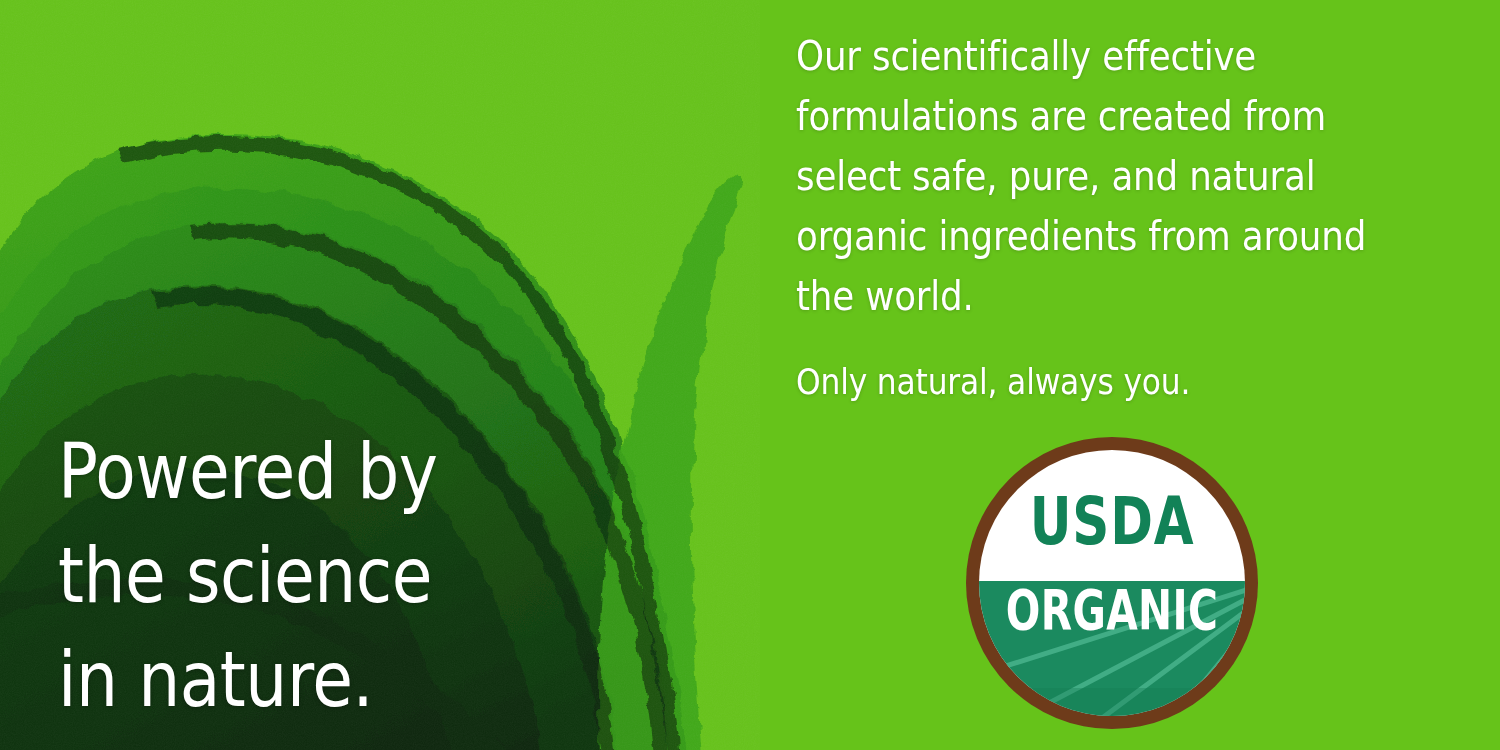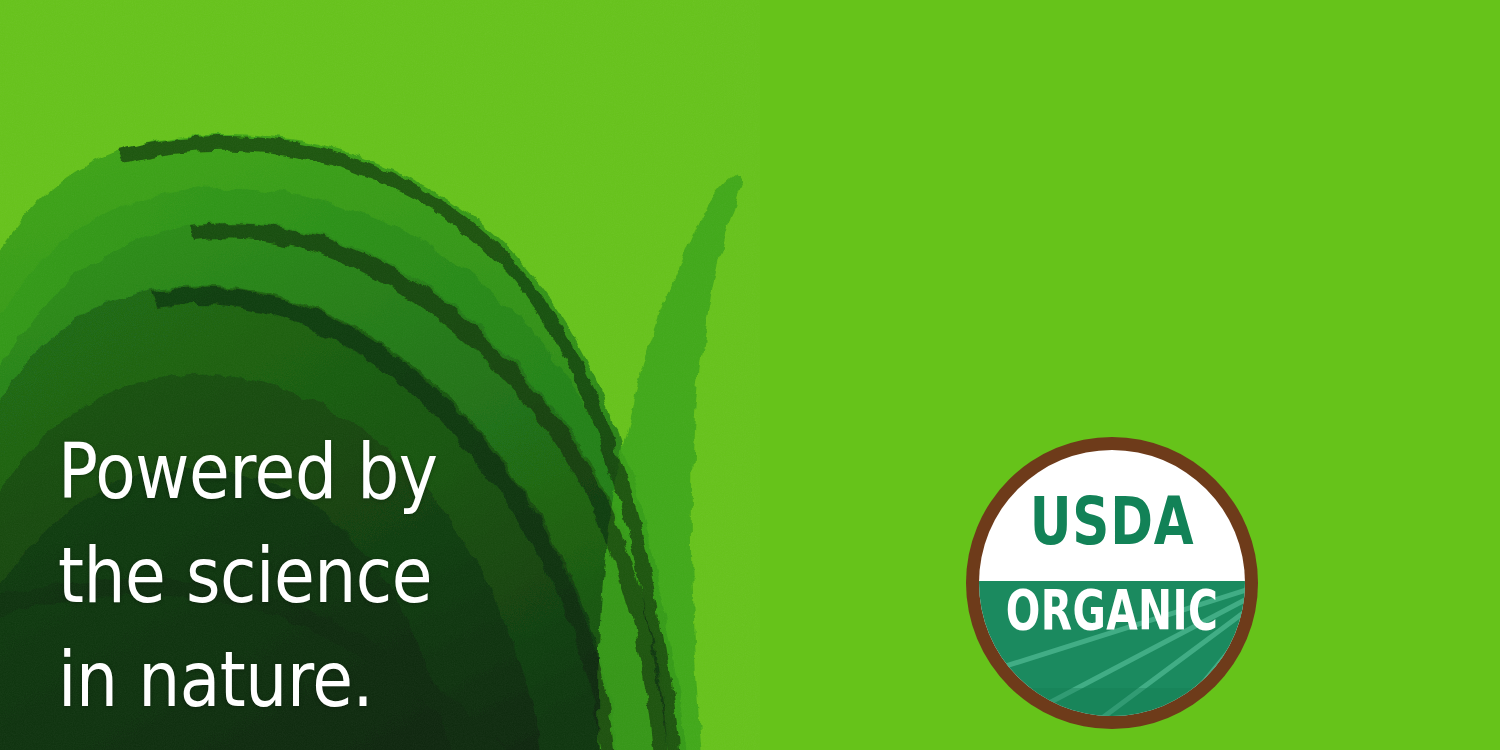--- a/index.html
+++ b/index.html
@@ -207,20 +207,24 @@
       </g>
 
       <rect x="0" y="0" width="760" height="750" filter="url(#grain)" fill="#0d3a0b" opacity="0.5"></rect>
     </svg>
   </div>
 
   <h1 class="headline">Powered by
 the science
 in nature.</h1>
 
+  <div class="copy">
+    <p class="para-main">Our scientifically effective formulations are created from select safe, pure, and natural organic ingredients from around the world.</p>
+    <p class="para-tag">Only natural, always you.</p>
+  </div>
 
   <div class="seal">
     <svg viewBox="0 0 300 300" xmlns="http://www.w3.org/2000/svg" aria-hidden="true">
       <defs>
         <clipPath id="innerClip">
           <circle cx="150" cy="150" r="133"></circle>
         </clipPath>
         <clipPath id="fieldClip">
           <path d="M 17 148 L 283 148 L 283 160 A 133 133 0 0 1 17 160 Z"></path>
         </clipPath>

